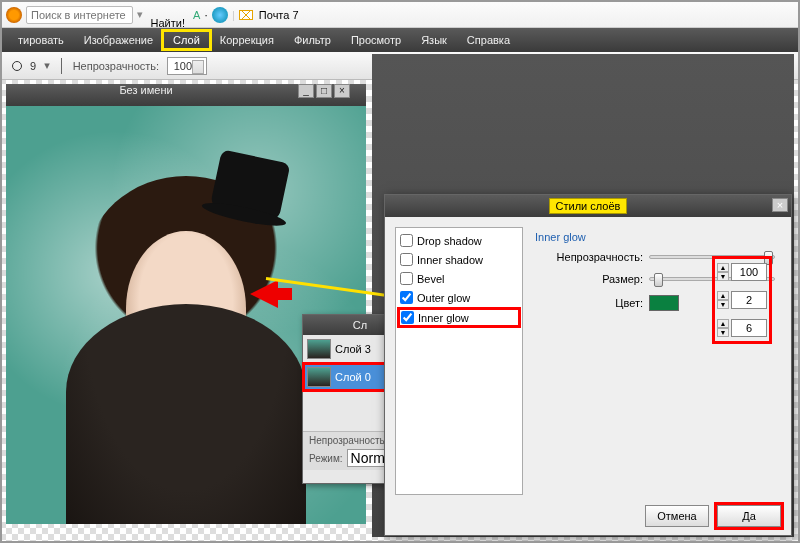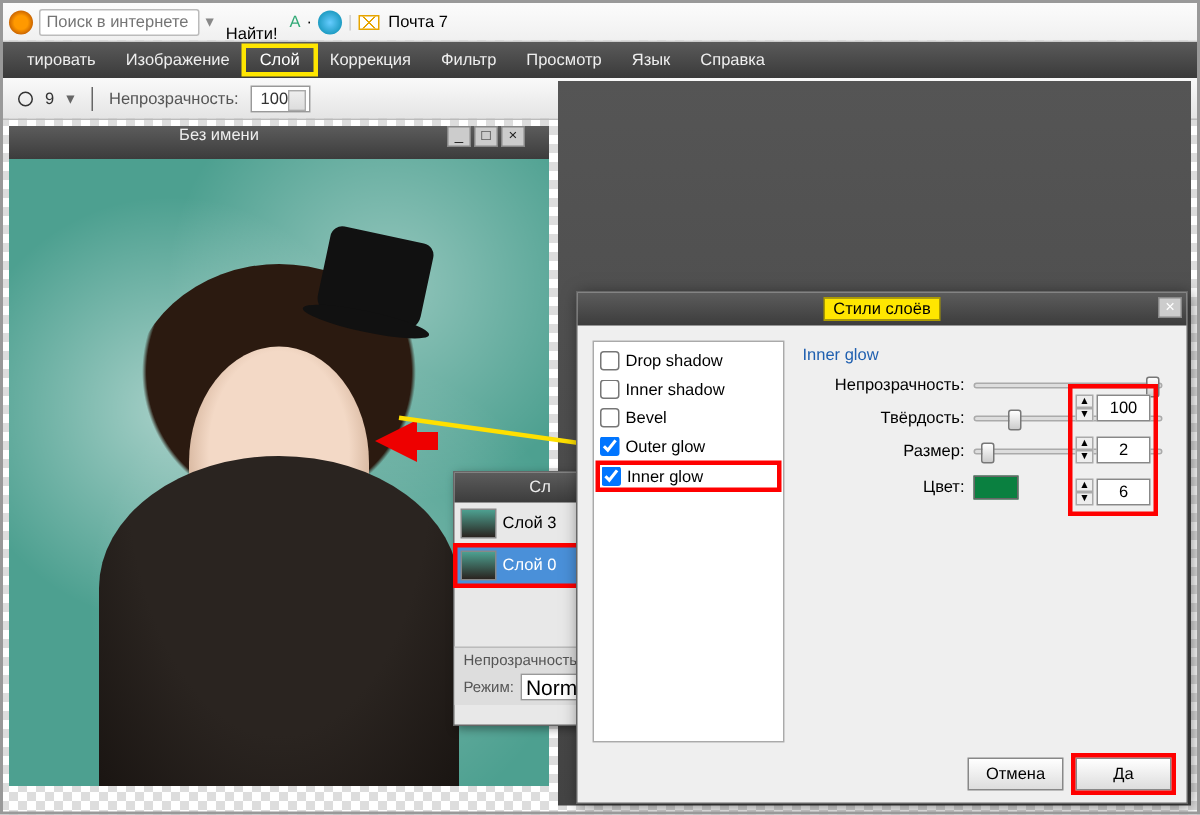--- a/index.html
+++ b/index.html
@@ -180,26 +180,20 @@
     </div>
     <div class="param-pane" style="position:relative">
       <div class="param-title">Inner glow</div>
       <div class="param-row">
         <span class="param-label">Непрозрачность:</span>
         <div class="slider-track">
             <div class="slider-thumb" style="left:92%"></div>
           </div>
       </div>
       <div class="param-row">
-        <span class="param-label">Твёрдость:</span>
-        <div class="slider-track">
-            <div class="slider-thumb" style="left:18%"></div>
-          </div>
-      </div>
-      <div class="param-row">
         <span class="param-label">Размер:</span>
         <div class="slider-track">
             <div class="slider-thumb" style="left:3%"></div>
           </div>
       </div>
       <div class="param-row">
         <span class="param-label">Цвет:</span>
         <div class="color-swatch"></div>
       </div>
 

